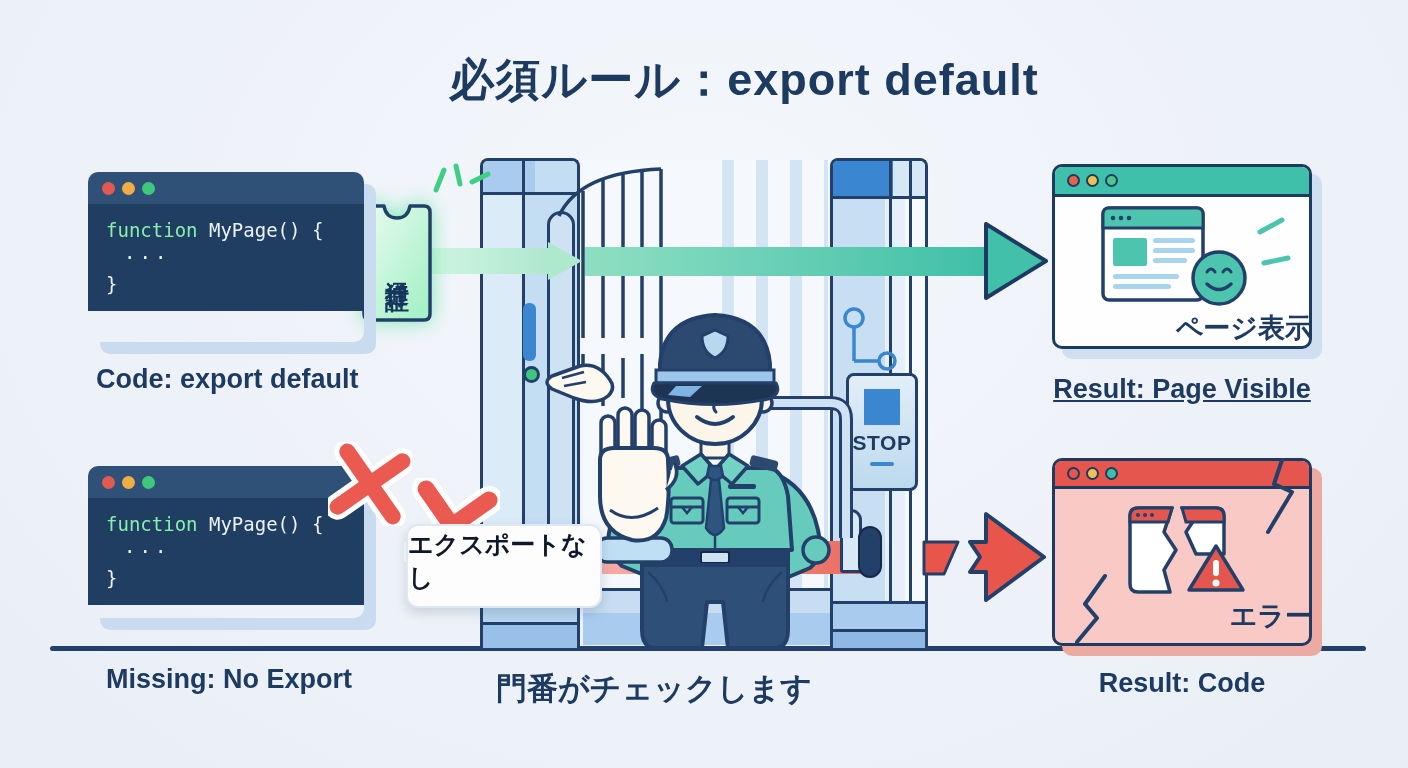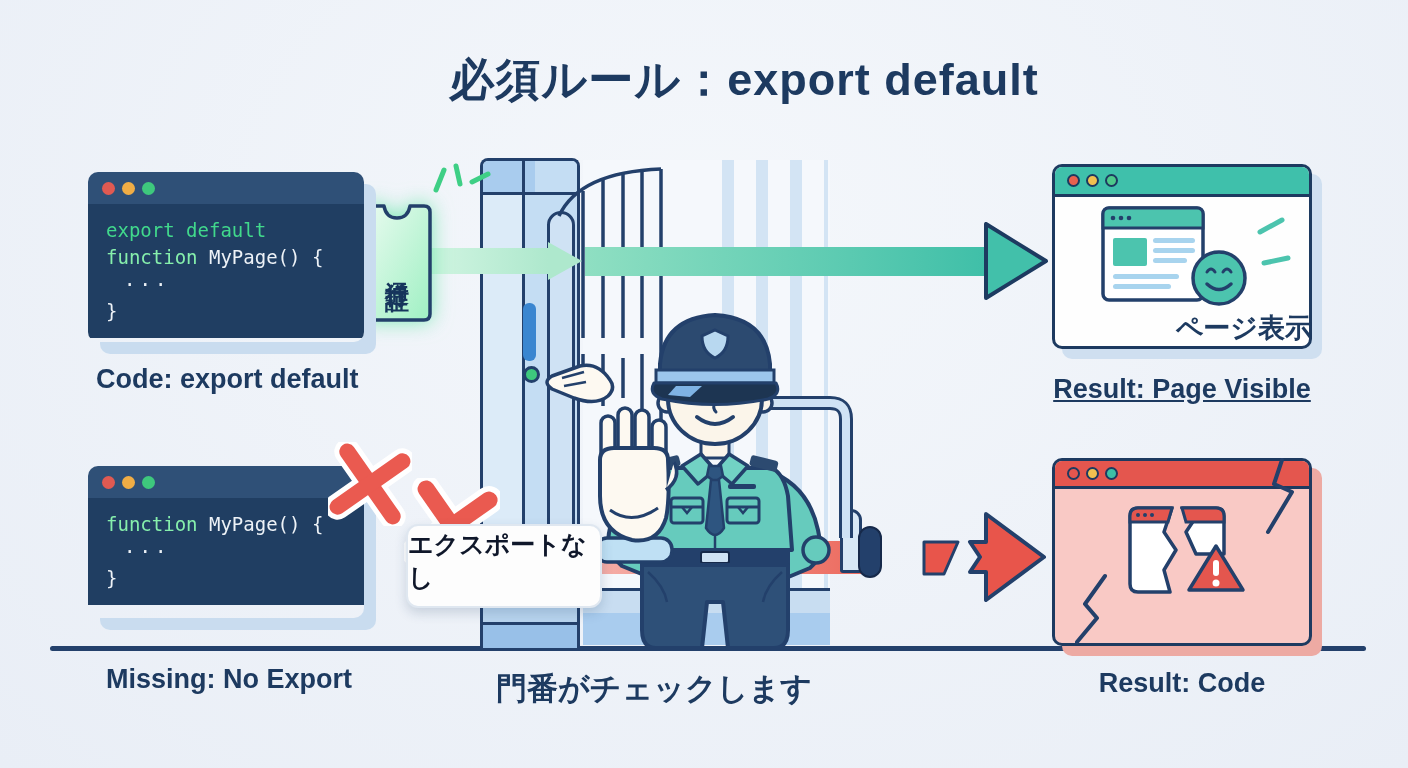--- a/index.html
+++ b/index.html
@@ -100,20 +100,40 @@
     <div class="vline" style="left:42%;"></div>
     <div class="abs" style="left:40px;top:142px;width:13px;height:58px;background:#3a86d0;border-radius:6px;"></div>
     <div class="abs" style="left:40px;top:205px;width:17px;height:17px;background:#3ec87d;border:3px solid #23406b;border-radius:50%;"></div>
     <div class="abs" style="left:64px;top:50px;width:28px;height:432px;background:#cfe2f4;border:3.5px solid #23406b;border-radius:14px;"></div>
     <div class="prow-line" style="top:432px;"></div>
     <div class="abs" style="left:0;top:435px;width:100%;height:26px;background:#b8d4ee;"></div>
     <div class="prow-line" style="top:461px;"></div>
     <div class="abs" style="left:0;top:464px;width:100%;height:26px;background:#98c0e8;"></div>
   </div>
 
+  <div class="abs pillar pillar-r">
+    <div class="cap-r"></div>
+    <div class="vline" style="left:56px;"></div>
+    <div class="vline" style="left:76px;"></div>
+    <svg class="abs" style="left:6px;top:140px;width:70px;height:80px;" viewBox="0 0 70 80">
+      <circle cx="15" cy="17" r="9" fill="none" stroke="#3a86d0" stroke-width="3.5"></circle>
+      <line x1="15" y1="26" x2="15" y2="60" stroke="#3a86d0" stroke-width="3.5"></line>
+      <line x1="15" y1="60" x2="40" y2="60" stroke="#3a86d0" stroke-width="3.5"></line>
+      <circle cx="48" cy="60" r="8" fill="none" stroke="#3a86d0" stroke-width="3.5"></circle>
+    </svg>
+    <div class="stop-sign">
+      <div class="stop-square"></div>
+      <div class="stop-text">STOP</div>
+      <div class="stop-dash"></div>
+    </div>
+    <div class="prow-line" style="top:440px;"></div>
+    <div class="abs" style="left:0;top:443px;width:100%;height:25px;background:#a9ccee;"></div>
+    <div class="prow-line" style="top:468px;"></div>
+    <div class="abs" style="left:0;top:471px;width:100%;height:19px;background:#8fb8e4;"></div>
+  </div>
 
   <svg class="abs" style="left:545px;top:158px;width:125px;height:420px;" viewBox="0 0 125 420">
     <path d="M 14 58 C 28 28 64 13 116 11" fill="none" stroke="#23406b" stroke-width="3.5"></path>
     <line x1="116" y1="11" x2="116" y2="388" stroke="#23406b" stroke-width="3.5"></line>
     <line x1="38" y1="33" x2="38" y2="180" stroke="#23406b" stroke-width="3.5"></line>
     <line x1="58" y1="22" x2="58" y2="180" stroke="#23406b" stroke-width="3.5"></line>
     <line x1="78" y1="16" x2="78" y2="180" stroke="#23406b" stroke-width="3.5"></line>
     <line x1="97" y1="12" x2="97" y2="180" stroke="#23406b" stroke-width="3.5"></line>
     <line x1="38" y1="196" x2="38" y2="232" stroke="#23406b" stroke-width="3.5"></line>
     <line x1="58" y1="196" x2="58" y2="248" stroke="#23406b" stroke-width="3.5"></line>
@@ -158,21 +178,20 @@
     <path d="M 42 22 L 58 14" stroke="#3ecf85" stroke-width="5" stroke-linecap="round" fill="none"></path>
   </svg>
 
   <div class="abs code-win" style="left:88px;top:172px;width:276px;height:170px;">
     <div class="win-bar-dark">
       <span class="dot dot-red"></span>
       <span class="dot dot-yellow"></span>
       <span class="dot dot-green"></span>
     </div>
     <div class="code-body">
-      <div><span class="tok-green">export default</span></div>
       <div><span class="tok-blue">function</span><span class="tok-white"> MyPage() {</span></div>
       <div class="code-indent"><span class="tok-white">···</span></div>
       <div><span class="tok-white">}</span></div>
     </div>
   </div>
   <div class="abs caption" style="left:96px;top:364px;">Code: export default</div>
 
   <div class="abs code-win" style="left:88px;top:466px;width:276px;height:152px;">
     <div class="win-bar-dark">
       <span class="dot dot-red"></span>
@@ -314,17 +333,18 @@
     <path d="M 10 18 Q 10 10 18 10 L 52 10 L 48 24 L 10 24 Z" fill="#e4564e" stroke="#23406b" stroke-width="3"></path>
     <circle cx="18" cy="17" r="2" fill="#23406b"></circle>
       <circle cx="25" cy="17" r="2" fill="#23406b"></circle>
       <circle cx="32" cy="17" r="2" fill="#23406b"></circle>
     <path d="M 62 10 L 96 10 Q 104 10 104 18 L 104 56 L 76 56 L 66 34 L 74 22 Z" fill="#ffffff" stroke="#23406b" stroke-width="3.5" stroke-linejoin="round"></path>
     <path d="M 62 10 L 96 10 Q 104 10 104 18 L 104 24 L 66 24 Z" fill="#e4564e" stroke="#23406b" stroke-width="3"></path>
     <polygon points="96,48 123,92 69,92" fill="#e4564e" stroke="#23406b" stroke-width="3.5" stroke-linejoin="round"></polygon>
     <rect x="93" y="62" width="6" height="16" rx="3" fill="#ffffff"></rect>
     <circle cx="96" cy="85" r="3.5" fill="#ffffff"></circle>
   </svg>
+  <div class="abs win-inner-label" style="left:1052px;top:598px;width:260px;">エラー</div>
   <div class="abs caption" style="left:1032px;top:668px;width:300px;text-align:center;">Result: Code</div>
 
   <div class="abs footer-text">門番がチェックします</div>
 
 </div>
 
 </body></html>

